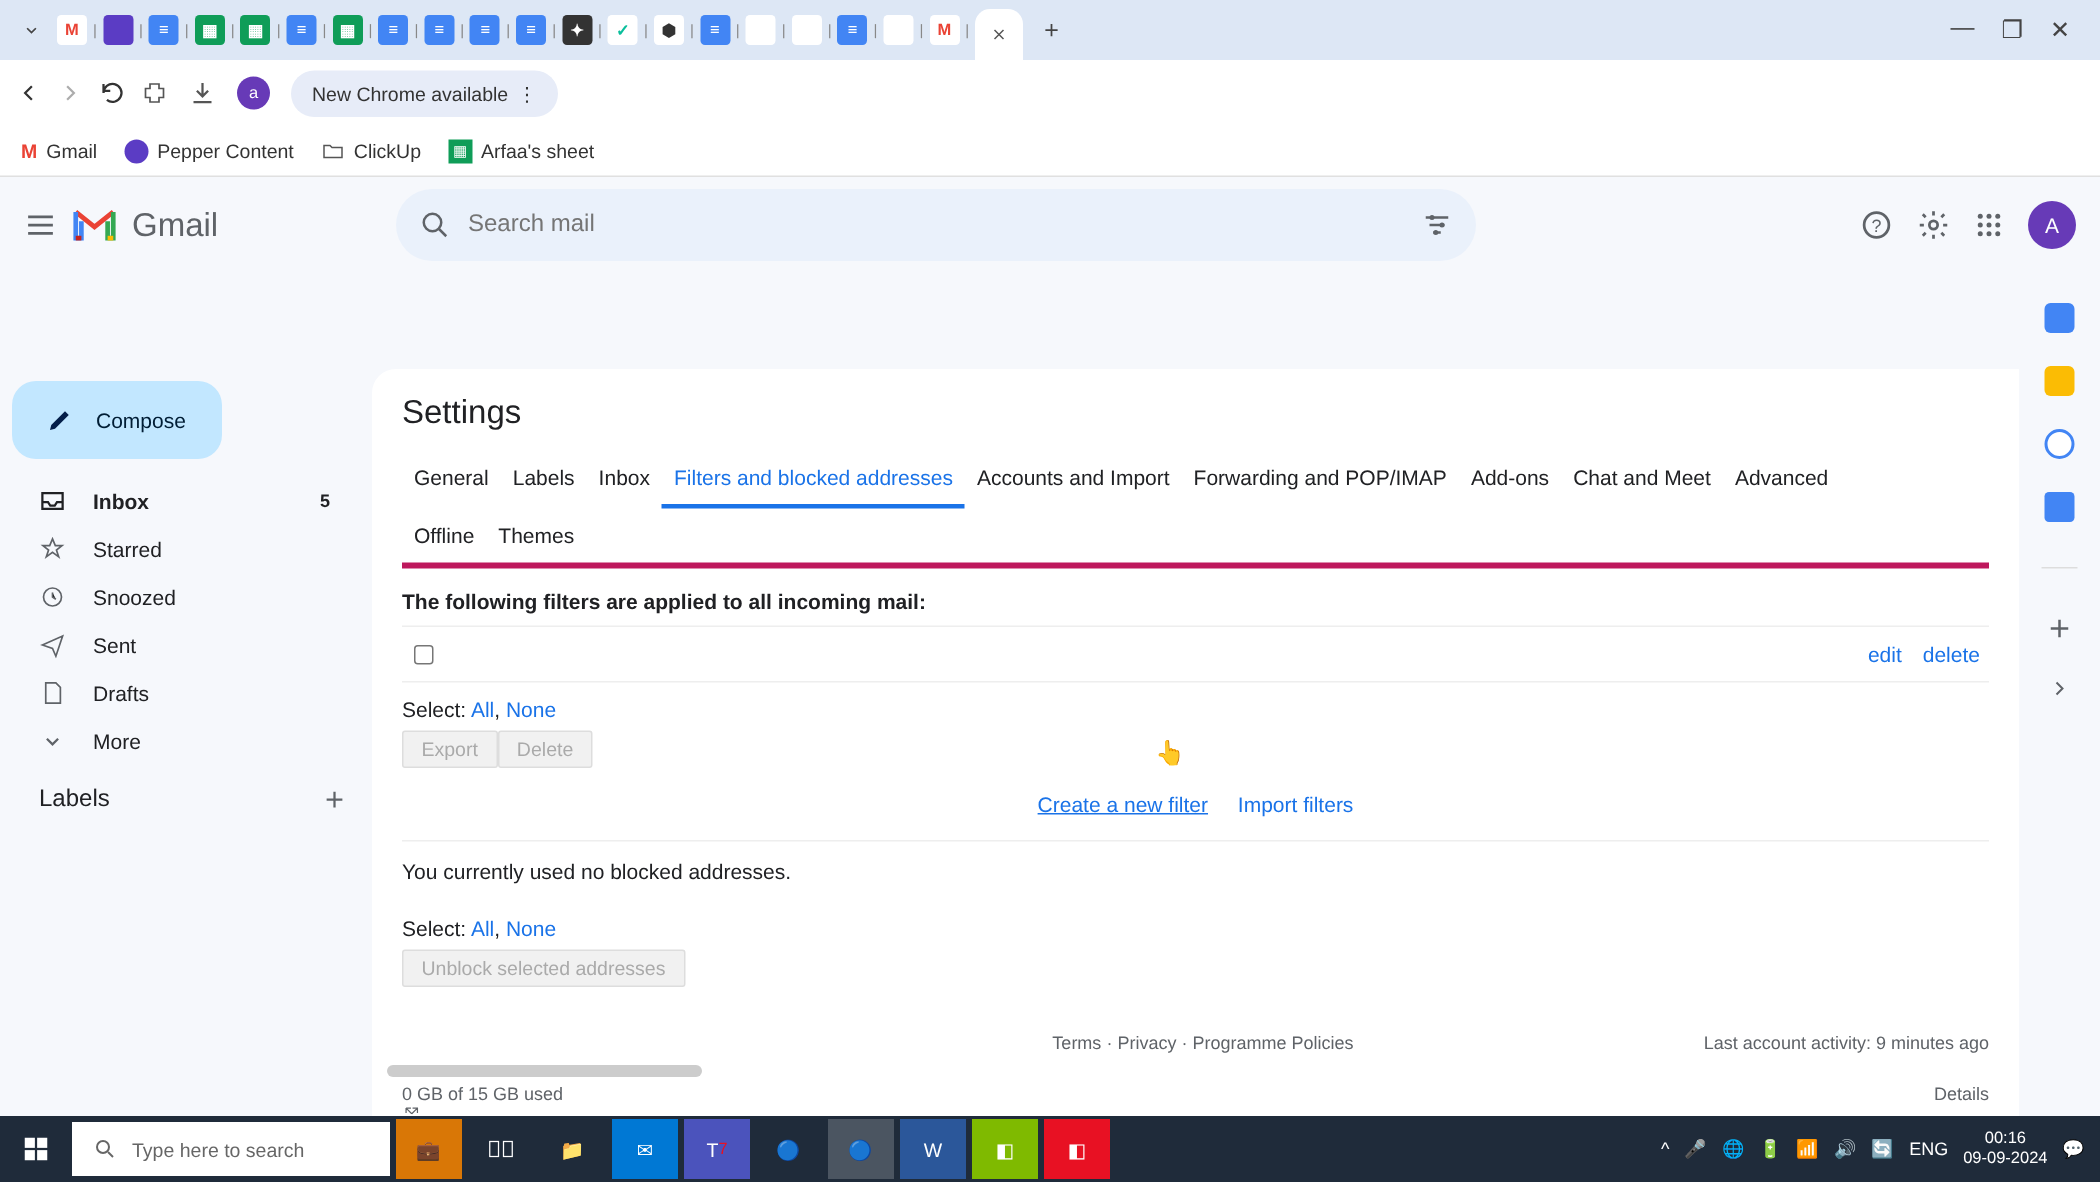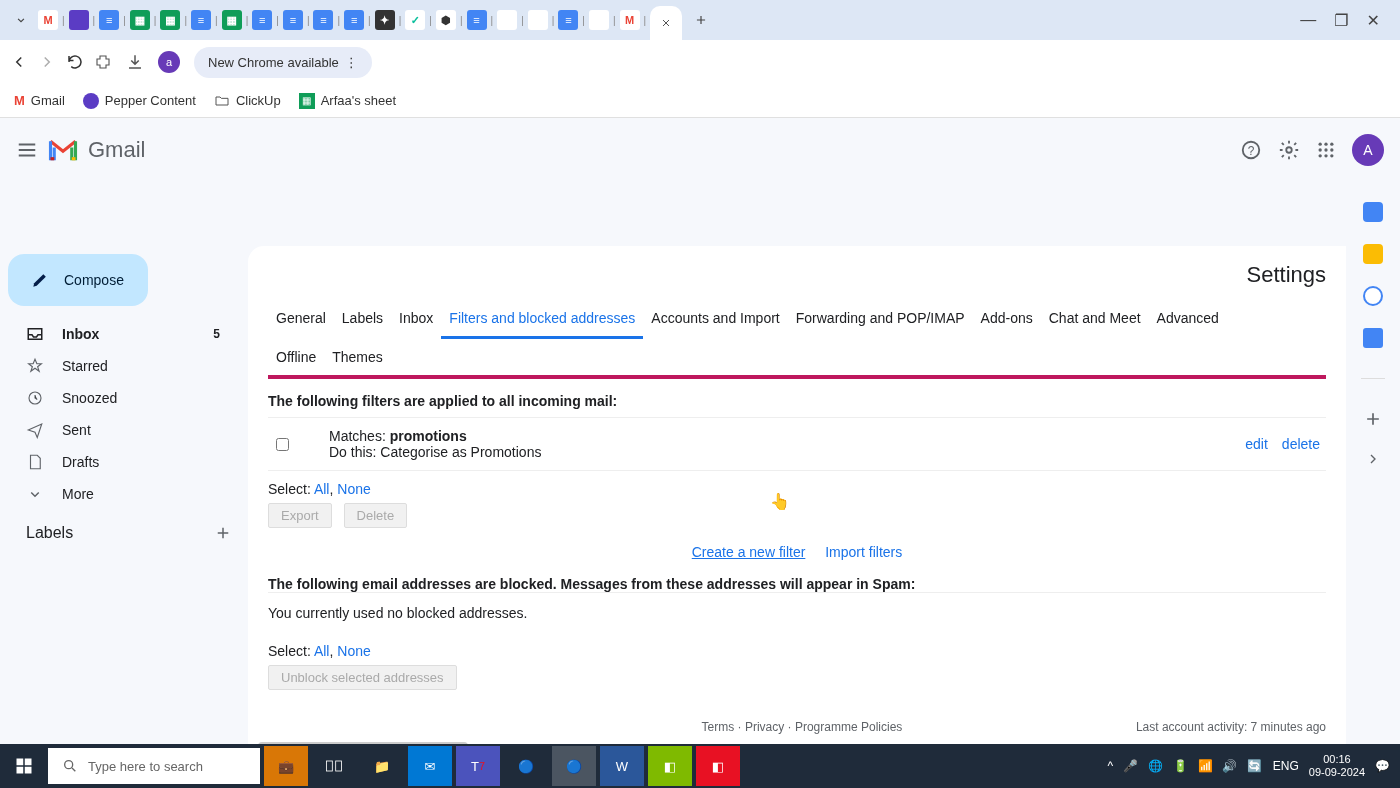--- a/index.html
+++ b/index.html
@@ -36,31 +36,31 @@
 .sidebar { width: 248px; padding-top: 72px; }
 .compose-btn { margin: 0 8px 12px 8px; background: #c2e7ff; border-radius: 16px; padding: 16px 22px; display: flex; align-items: center; gap: 14px; font-size: 14px; color: #001d35; width: 140px;}
 .nav-item { display: flex; align-items: center; gap: 18px; padding: 6px 12px 6px 26px; font-size: 14px; color: #202124; border-radius: 0 18px 18px 0; height:32px;}
 .nav-item.active { font-weight: 700; }
 .nav-item .count { margin-left: auto; margin-right: 16px; font-size: 12px; }
 .labels-header { display: flex; align-items: center; justify-content: space-between; padding: 14px 16px 6px 26px; font-size: 16px; color: #202124; font-weight:500;}
 
 
 .main { flex: 1; margin-top: 64px; background: #fff; border-radius: 16px 0 0 0; padding: 0; overflow:hidden; margin-right: 54px;}
 .main-inner { padding: 16px 20px; height: 100%; overflow-y:auto;}
-.settings-title { font-size: 22px; color: #202124; margin-bottom: 12px; text-align: right; }
+.settings-title { font-size: 22px; color: #202124; margin-bottom: 12px; }
 .settings-tabs { display: flex; flex-wrap: wrap; gap: 0; border-bottom: 4px solid #be185d; font-size: 14px; }
 .settings-tab { padding: 10px 8px; color: #202124; cursor: pointer; }
 .settings-tab.active { color: #1a73e8; border-bottom: 3px solid #1a73e8; font-weight: 500; }
 .section-heading { font-size: 14px; font-weight: 700; margin-top: 14px; color: #202124; }
 .filter-row { display: flex; align-items: center; padding: 10px 0; border-top: 1px solid #eee; border-bottom: 1px solid #eee; margin-top: 8px; font-size: 14px; color:#202124;}
 .filter-row .cb { margin: 0 40px 0 8px; }
 .filter-row .actions { margin-left: auto; display: flex; gap: 14px; color: #1a73e8; padding-right: 6px;}
 .select-row { font-size: 14px; margin-top: 10px; color:#202124;}
 .select-row .link { color: #1a73e8; }
-.btn-row { margin-top: 6px; display: flex; gap: 12px; }
+.btn-row { margin-top: 6px; display: flex; gap: 0; }
 .disabled-btn { background: #f1f1f1; border: 1px solid #ddd; color: #aaa; padding: 4px 12px; font-size: 13px; border-radius: 2px; }
 .center-links { text-align: center; margin: 16px 0; font-size: 14px; }
 .center-links .link { color: #1a73e8; margin: 0 8px; }
 .center-links .link.underline { text-decoration: underline; }
 .blocked-msg { font-size: 14px; color: #202124; padding: 12px 0; border-top: 1px solid #eee; }
 .footer-row { display:flex; justify-content:space-between; font-size:12px; color:#5f6368; margin-top:20px; padding-top:10px;}
 .footer-row .flink { color:#5f6368;}
 .storage-row { display:flex; justify-content:space-between; font-size:12px; color:#5f6368; margin-top:4px;}
 
 
@@ -221,20 +221,37 @@
     <span>
         <svg width="30" height="24" viewBox="0 0 24 18">
           <path d="M2 2l10 8 10-8" stroke="#ea4335" stroke-width="2.5" fill="none"></path>
           <path d="M2 2v14h3V7" stroke="#4285f4" stroke-width="2.5" fill="none"></path>
           <path d="M22 2v14h-3V7" stroke="#34a853" stroke-width="2.5" fill="none"></path>
           <path d="M2 16h3" stroke="#c5221f" stroke-width="2.5"></path>
           <path d="M19 16h3" stroke="#fbbc04" stroke-width="2.5"></path>
         </svg>
       </span>
     <span class="gmail-logo-text">Gmail</span>
+  </div>
+  <div class="search-wrap">
+    <span>
+        <svg width="20" height="20" viewBox="0 0 24 24">
+          <circle cx="10" cy="10" r="7" stroke="#5f6368" stroke-width="2" fill="none"></circle>
+          <path d="M15 15l6 6" stroke="#5f6368" stroke-width="2"></path>
+        </svg>
+      </span>
+    <input placeholder="Search mail" style="">
+    <span>
+        <svg width="20" height="20" viewBox="0 0 24 24">
+          <path d="M3 6h18M6 12h12M9 18h6" stroke="#5f6368" stroke-width="2"></path>
+          <circle cx="8" cy="6" r="2" fill="#5f6368"></circle>
+          <circle cx="16" cy="12" r="2" fill="#5f6368"></circle>
+          <circle cx="11" cy="18" r="2" fill="#5f6368"></circle>
+        </svg>
+      </span>
   </div>
   <div class="header-icons">
     <span>
         <svg width="22" height="22" viewBox="0 0 24 24">
           <circle cx="12" cy="12" r="9" stroke="#5f6368" stroke-width="2" fill="none"></circle>
           <text x="12" y="17" text-anchor="middle" fill="#5f6368" font-size="13">?</text>
         </svg>
       </span>
     <span>
         <svg width="22" height="22" viewBox="0 0 24 24">
@@ -343,56 +360,51 @@
         <div class="settings-tab">Chat and Meet</div>
         <div class="settings-tab">Advanced</div>
         <div style="flex-basis:100%;height:0"></div>
         <div class="settings-tab">Offline</div>
         <div class="settings-tab">Themes</div>
       </div>
 
       <div class="section-heading">The following filters are applied to all incoming mail:</div>
       <div class="filter-row">
         <input type="checkbox" class="cb" style="">
-        <div>
-          <div><span>Matches: </span><b>promotions</b></div>
-          <div>Do this: Categorise as Promotions</div>
-        </div>
         <div class="actions">
           <span>edit</span>
           <span>delete</span>
         </div>
       </div>
 
       <div class="select-row">
         <span>Select: </span><span class="link">All</span>, <span class="link">None</span>
       </div>
       <div class="btn-row">
         <button class="disabled-btn">Export</button>
         <button class="disabled-btn">Delete</button>
       </div>
 
       <div class="center-links">
         <span class="link underline">Create a new filter</span>
         <span class="link">Import filters</span>
       </div>
 
-      <div class="section-heading">The following email addresses are blocked. Messages from these addresses will appear in Spam:</div>
       <div class="blocked-msg">You currently used no blocked addresses.</div>
       <div class="select-row">
         <span>Select: </span><span class="link">All</span>, <span class="link">None</span>
       </div>
       <div class="btn-row">
         <button class="disabled-btn">Unblock selected addresses</button>
       </div>
 
       <div class="footer-row">
         <div class="scrollbar-stub"></div>
         <div><span class="flink">Terms</span> · <span class="flink">Privacy</span> · <span class="flink">Programme Policies</span></div>
-        <div>Last account activity: 7 minutes ago</div>
+        <div>Last account activity: 9 minutes ago</div>
       </div>
       <div class="storage-row">
         <div><span>0 GB of 15 GB used</span> <span><svg width="13" height="13" viewBox="0 0 24 24">
                 <path d="M5 5h6M5 5v6M5 5l7 7M13 5h6v6M19 5l-7 7" stroke="#5f6368" stroke-width="1.5" fill="none"></path>
               </svg></span></div>
         <div></div>
         <div>Details</div>
       </div>
     </div>
   </div>

